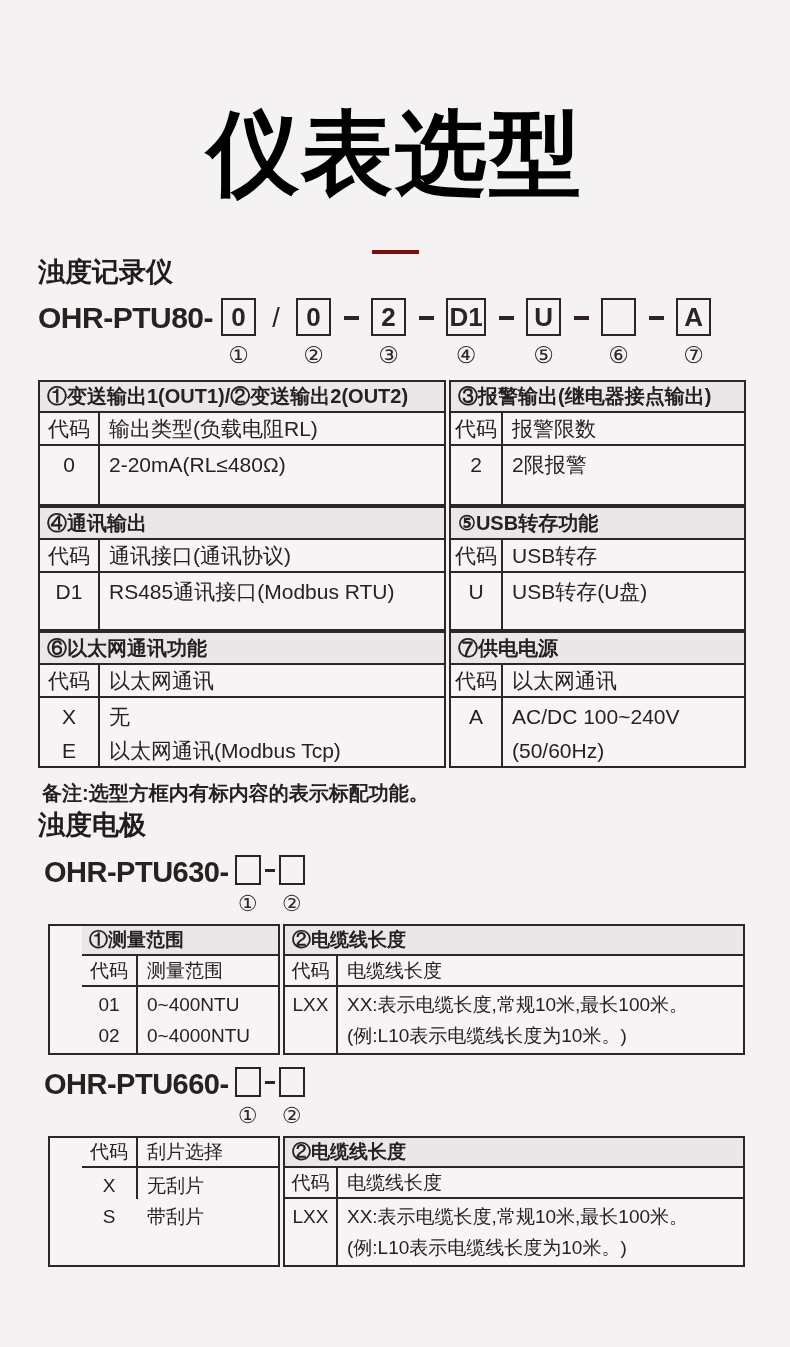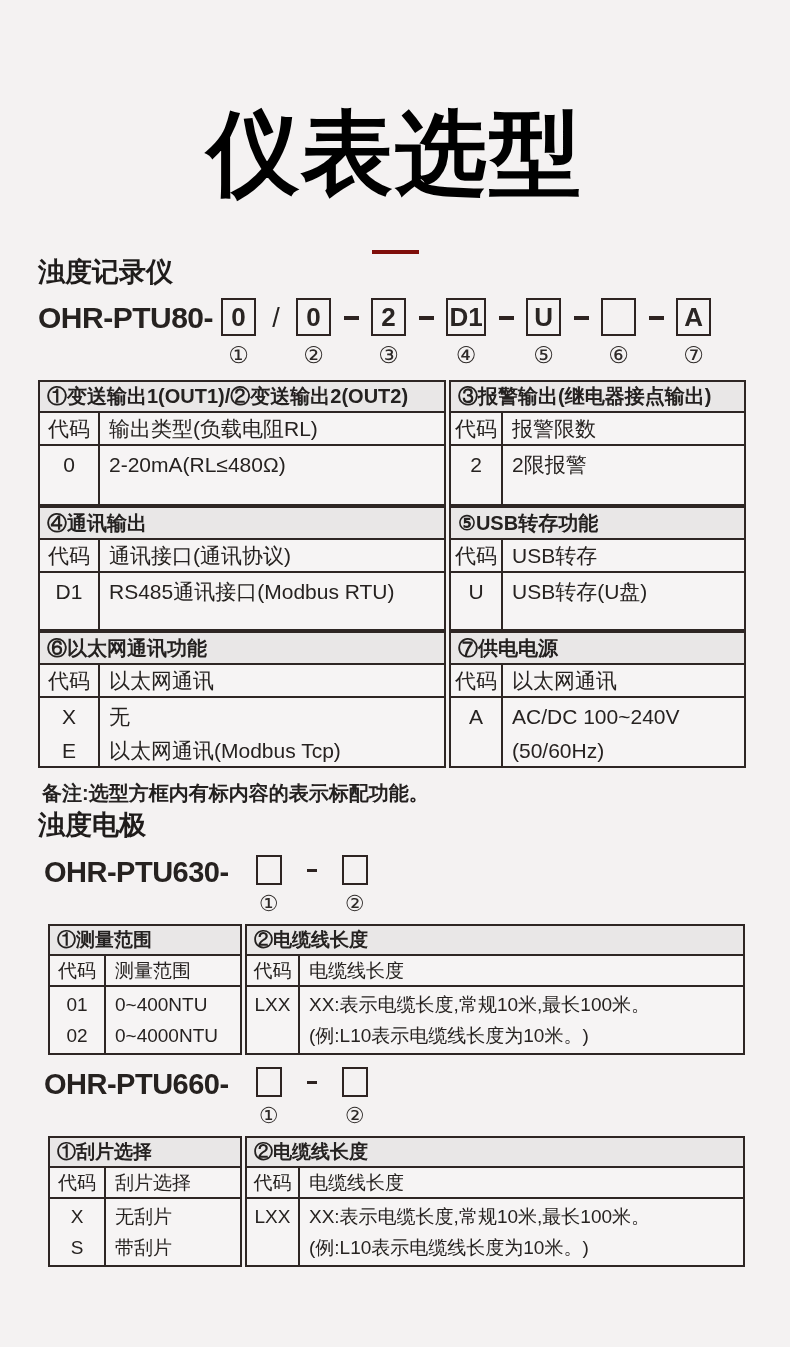--- a/index.html
+++ b/index.html
@@ -28,21 +28,21 @@
     box-sizing:border-box;width:35px;height:38px;border:2.5px solid #2e2422;
     display:flex;align-items:center;justify-content:center;
     font-size:26px;font-weight:700;color:#2a2523;
   }
   .codebox.wide{width:40px;}
   .circ{margin-top:7px;font-size:23px;line-height:25px;font-family:"DejaVu Sans",sans-serif;color:#2e2a28;font-weight:400;}
   .gap{width:40px;display:flex;justify-content:center;align-items:flex-start;}
   .slash{font-size:27px;font-weight:400;line-height:40px;}
   .dash{width:15px;height:4px;background:#2e2422;margin-top:18px;}
 
-  .model-line.small{margin-top:12px;gap:21px;}
+  .model-line.small{margin-top:12px;}
   .model-line.small .prefix{font-size:29px;line-height:34px;}
   .model-line.small .codebox{width:26px;height:30px;border-width:2px;font-size:20px;}
   .model-line.small .gap{width:18px;}
   .model-line.small .dash{width:10px;height:3px;margin-top:14px;}
   .model-line.small .circ{font-size:22px;margin-top:6px;}
   .model-line.small .first-slot{margin-left:6px;}
 
   
   .tbl{margin-top:12px;width:708px;}
   .secrow{display:flex;}
@@ -66,21 +66,21 @@
   .codecol{border-right:2px solid #2e2624;justify-content:center;}
   .desccol{padding-left:9px;}
   .datacell{flex-direction:column;align-items:stretch;justify-content:flex-start;padding-top:2px;}
   .datacell.desccol{padding-left:0;}
   .ln{height:34px;display:flex;align-items:center;flex:0 0 auto;}
   .datacell.desccol .ln{padding-left:9px;}
   .datacell.codecol .ln{justify-content:center;}
 
   
   .tbl.et{width:697px;margin-left:10px;margin-top:8px;}
-  .et .sub.el{width:194px;margin-right:3px;grid-template-columns:56px 1fr;}
+  .et .sub.el{width:232px;margin-right:3px;grid-template-columns:56px 1fr;padding-left:32px;}
   .et .sub.er{flex:1;grid-template-columns:53px 1fr;}
   .et .sub{grid-template-rows:30px 31px 66px;}
   .et .sechead{font-size:19px;}
   .et .cell{font-size:19px;}
   .et .ln{height:31px;}
 
   .note{margin:12px 0 0 4px;font-size:20px;font-weight:700;color:#242120;}
   .el-model{margin-left:6px;}
   .gap660{margin-top:36px;}
 </style>
@@ -288,21 +288,20 @@
         </div>
       <div class="slot">
         <div class="codebox"></div>
         <div class="circ">②</div>
       </div>
     </div>
 
     <div class="tbl et">
       <div class="secrow">
         <div class="sub el">
-          <div class="sechead">①刮片选择</div>
           <div class="cell colhead codecol">代码</div>
           <div class="cell colhead desccol">刮片选择</div>
           <div class="cell datacell codecol">
             <div class="ln">X</div>
             <div class="ln">S</div>
           </div>
           <div class="cell datacell desccol">
             <div class="ln">无刮片</div>
             <div class="ln">带刮片</div>
           </div>

